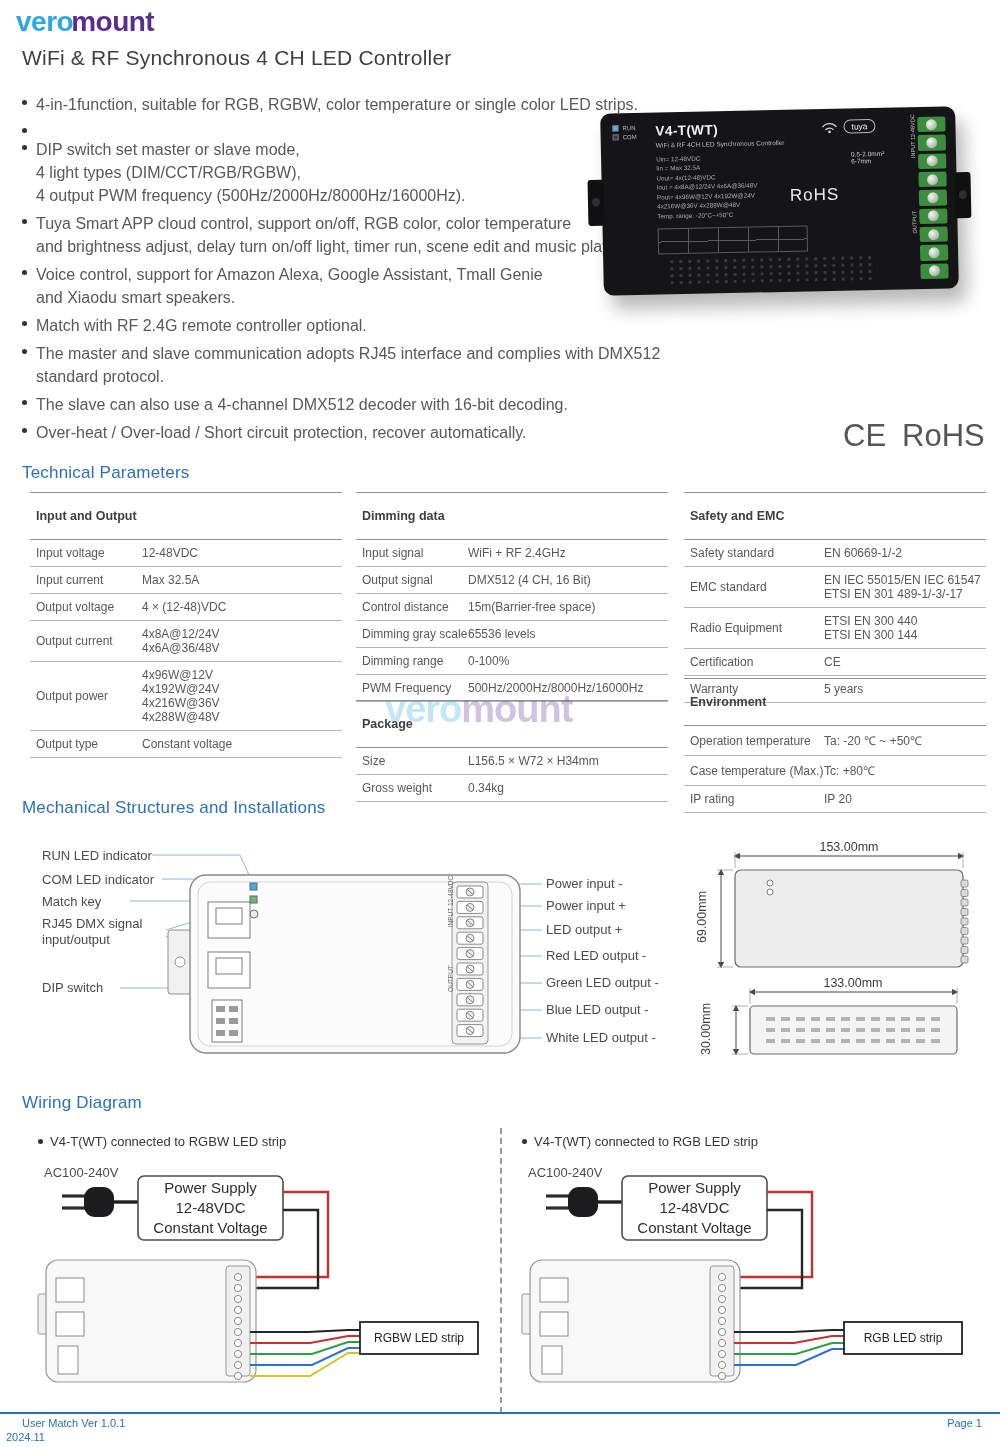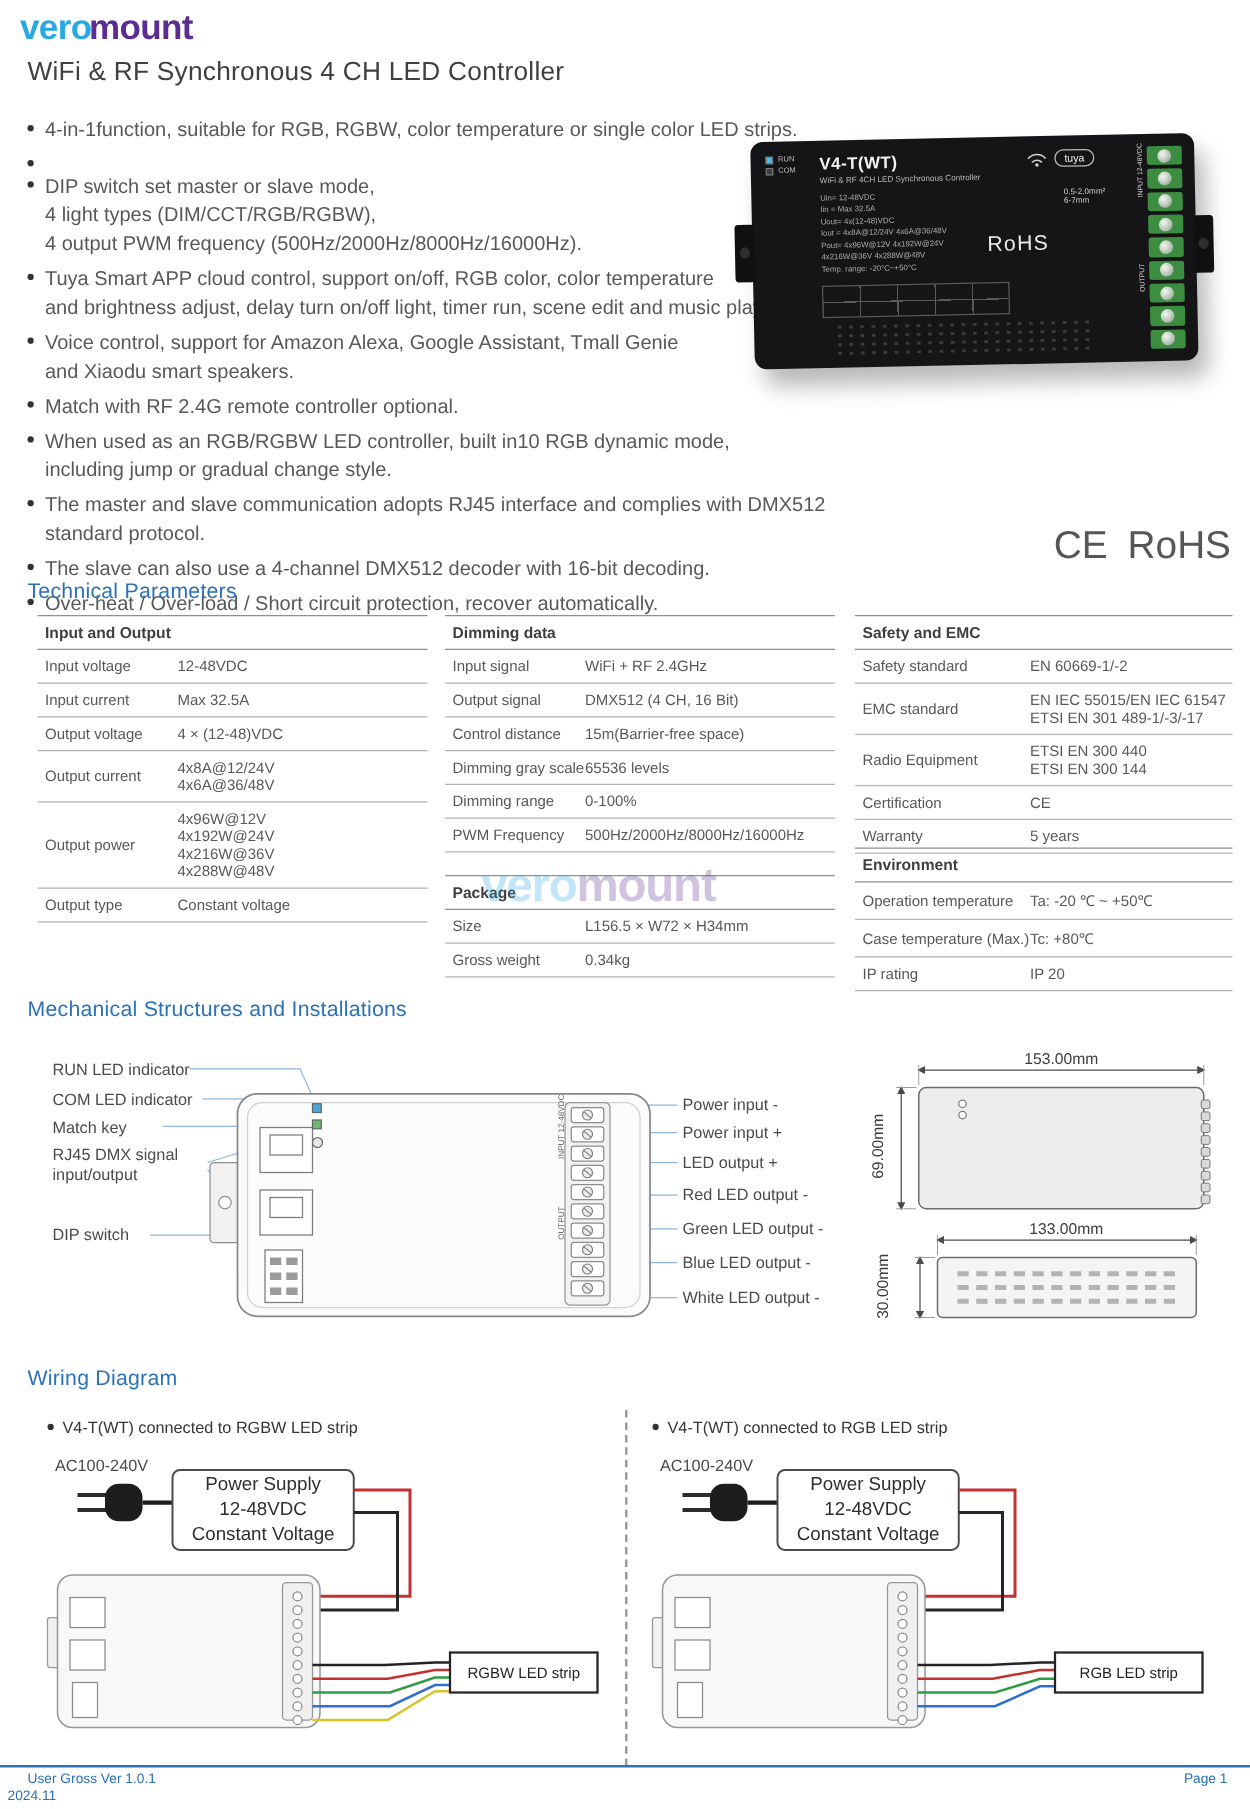--- a/index.html
+++ b/index.html
@@ -47,21 +47,21 @@
 
   
   .marks{left:843px;top:418px;display:flex;gap:16px;font-size:31px;color:#55565a}
 
   
   .sec{font-size:17px;color:#2b71b8;font-weight:400;letter-spacing:.2px}
   .sec1{left:22px;top:463px}.sec2{left:22px;top:798px}.sec3{left:22px;top:1093px}
 
   
   .ptable{width:312px;font-size:12px}
-  .ptable .th{font-weight:bold;font-size:12.5px;color:#3e3f41;padding:6px 6px;border-top:1px solid #8f8f91;border-bottom:1px solid #8f8f91}
+  .ptable .th{font-weight:bold;font-size:12.5px;color:#3e3f41;padding:16px 6px;border-top:1px solid #8f8f91;border-bottom:1px solid #8f8f91}
   .ptable .row{display:flex;align-items:center;border-bottom:1px solid #b4b4b6;padding:6px 0;color:#57585a}
   .ptable .lbl{flex:0 0 var(--lw,112px);padding-left:6px}
   .ptable .val{white-space:pre-line}
   .tcol1{left:30px;top:492px;--lw:112px}
   .tcol2{left:356px;top:492px;--lw:112px}
   .tcol2b{left:356px;top:700px;--lw:112px}
   .tcol3{left:684px;top:492px;width:302px;--lw:140px}
   .tcol3b{left:684px;top:678px;width:302px;--lw:140px}
   .watermark{left:385px;top:688px;font-size:38px;font-weight:700;letter-spacing:-1px;opacity:.28;pointer-events:none}
   .watermark .b{color:#29a9e1}.watermark .p{color:#5b2d90}
@@ -116,25 +116,20 @@
 and brightness adjust, delay turn on/off light, timer run, scene edit and music play function.</span>
     </div>
   <div class="feat">
       <span class="dot"></span>
       <span class="txt">Voice control, support for Amazon Alexa, Google Assistant, Tmall Genie
 and Xiaodu smart speakers.</span>
     </div>
   <div class="feat">
       <span class="dot"></span>
       <span class="txt">Match with RF 2.4G remote controller optional.</span>
-    </div>
-  <div class="feat">
-      <span class="dot"></span>
-      <span class="txt">When used as an RGB/RGBW LED controller, built in10 RGB dynamic mode,
-including jump or gradual change style.</span>
     </div>
   <div class="feat">
       <span class="dot"></span>
       <span class="txt">The master and slave communication adopts RJ45 interface and complies with DMX512 standard protocol.</span>
     </div>
   <div class="feat">
       <span class="dot"></span>
       <span class="txt">The slave can also use a 4-channel DMX512 decoder with 16-bit decoding.</span>
     </div>
   <div class="feat">
@@ -551,15 +546,15 @@
       <span>V4-T(WT) connected to RGB LED strip</span>
     </div>
   <div class="wp-ac">AC100-240V</div>
   <div class="wp-psu">Power Supply
 12-48VDC
 Constant Voltage</div>
   <div class="wp-strip">RGB LED strip</div>
 </div>
 
 <div class="abs footer-line"></div>
-<div class="abs footer-txt f1">User Gross Ver 1.0.1</div>
+<div class="abs footer-txt f1">User Match Ver 1.0.1</div>
 <div class="abs footer-txt f2">2024.11</div>
 <div class="abs footer-txt f3">Page 1</div>
 
 </body></html>

